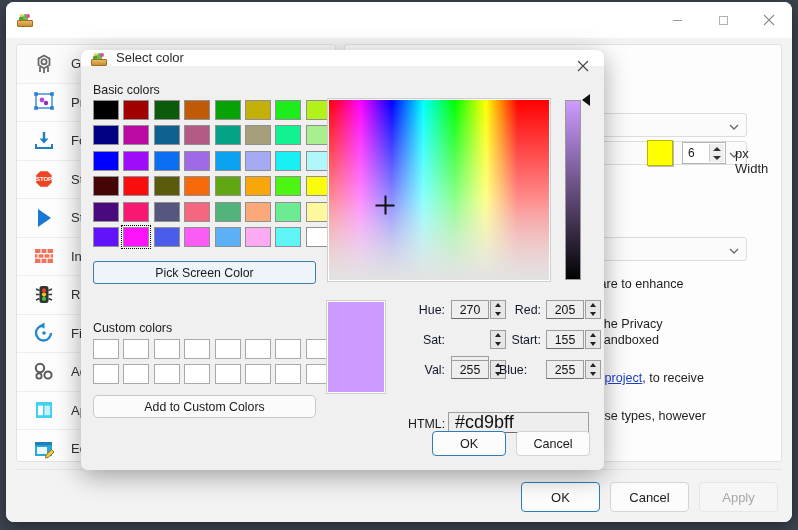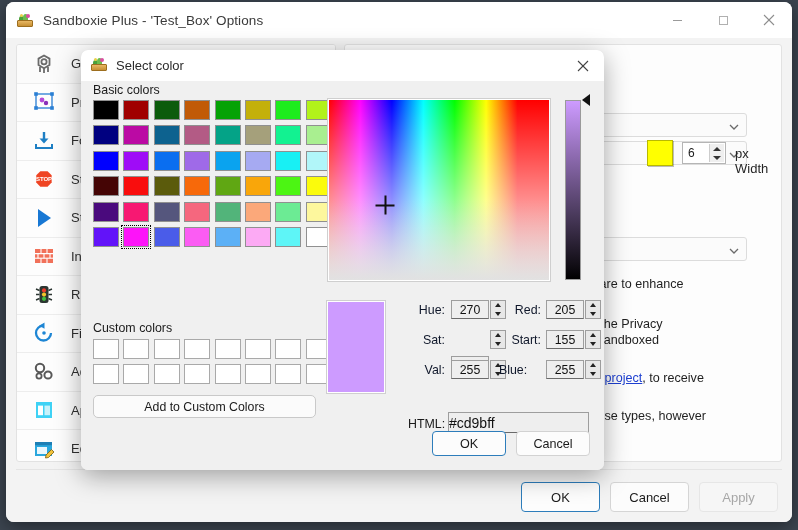--- a/index.html
+++ b/index.html
@@ -135,22 +135,22 @@
   #dialog {
     position: absolute;
     left: 81px; top: 50px;
     width: 523px; height: 420px;
     background: #f0f0f0;
     border-radius: 7px;
     box-shadow: 0 6px 26px rgba(0,0,0,.35);
     overflow: hidden;
   }
   #dlg-titlebar {
-    height: 31px; background: #ffffff;
-    display:flex; align-items:center;
+    height: 16px; background: #ffffff;
+    display:flex; 
     border-top-left-radius:7px; border-top-right-radius:7px;
   }
   #dlg-title { margin-left: 8px; font-size: 13px; color: #2b2b2b; }
   #dlg-close {
     margin-left:auto; width: 42px; height: 31px;
     display:flex; align-items:center; justify-content:center; color:#4a4a4a;
   }
   #dlg-body { position:absolute; left:0; top:31px; width:100%; height:389px; background:#f0f0f0; }
 
   .lbl { position:absolute; font-size: 12.4px; color: #1b1b1b; }
@@ -249,22 +249,22 @@
     background: #e7e7e7; border: 1px solid #9d9d9d;
     display:flex; flex-direction:column; align-items:center; justify-content:space-around;
   }
   .s-up { width:0;height:0;border-left:3.5px solid transparent;border-right:3.5px solid transparent;border-bottom:4px solid #222; }
   .s-dn { width:0;height:0;border-left:3.5px solid transparent;border-right:3.5px solid transparent;border-top:4px solid #222; }
 
   #html-label { position:absolute; left: 327px; top: 336px; font-size:12.4px; color:#1b1b1b; }
   #html-field {
     position:absolute; left: 367px; top: 331px; width: 141px; height: 21px;
     background: #eeeeee; border:1px solid #9d9d9d; border-bottom-color:#6a6a6a;
-    font-size: 14px; color:#111;
-    display:flex; align-items:center; 
+    font-size: 18px; color:#111;
+    display:flex; align-items:center; padding-left:6px;
   }
 
   #dlg-buttons {
     position:absolute; right: 14px; bottom: 14px; display:flex; gap: 10px;
   }
   .dlgbtn {
     height: 25px; min-width: 74px; padding: 0 14px;
     background:#fcfcfc; border:1px solid #d2d2d2; border-radius:4px;
     font-size:12.6px; color:#1a1a1a;
     display:flex; align-items:center; justify-content:center;
@@ -273,21 +273,20 @@
 </style>
 </head>
 <body>
 
 <div id="main-window">
 
   <div id="titlebar">
     <span id="app-icon">
       <span class="sbie-ico"><span class="g1"></span><span class="g2"></span><span class="f1"></span><span class="f2"></span><span class="box"></span></span>
     </span>
-    <span id="window-title">Sandboxie Plus - 'Test_Box' Options</span>
     <span class="wincontrols">
       <span class="wc">
         <svg width="11" height="11" viewBox="0 0 11 11">
             <line x1="1" y1="5.5" x2="10" y2="5.5" stroke="#9a9a9a" stroke-width="1"></line>
           </svg>
       </span>
       <span class="wc">
         <svg width="11" height="11" viewBox="0 0 11 11">
             <rect x="1.5" y="1.5" width="8" height="8" fill="none" stroke="#b0b0b0" stroke-width="1"></rect>
           </svg>
@@ -556,20 +555,21 @@
         <div class="sw" style="background: rgb(98, 19, 249);"></div>
         <div class="sw sel" style="background: rgb(253, 19, 249);"></div>
         <div class="sw" style="background: rgb(74, 92, 233);"></div>
         <div class="sw" style="background: rgb(251, 92, 243);"></div>
         <div class="sw" style="background: rgb(92, 176, 246);"></div>
         <div class="sw" style="background: rgb(252, 170, 244);"></div>
         <div class="sw" style="background: rgb(94, 245, 247);"></div>
         <div class="sw" style="background: rgb(255, 255, 255);"></div>
       </div>
 
+    <div id="pick-screen-color">Pick Screen Color</div>
 
     <div class="lbl" style="left:12px; top:240px;">Custom colors</div>
     <div id="custom-grid">
         <div class="csw" style="background: rgb(255, 255, 255);"></div>
         <div class="csw" style="background: rgb(255, 255, 255);"></div>
         <div class="csw" style="background: rgb(255, 255, 255);"></div>
         <div class="csw" style="background: rgb(255, 255, 255);"></div>
         <div class="csw" style="background: rgb(255, 255, 255);"></div>
         <div class="csw" style="background: rgb(255, 255, 255);"></div>
         <div class="csw" style="background: rgb(255, 255, 255);"></div>

